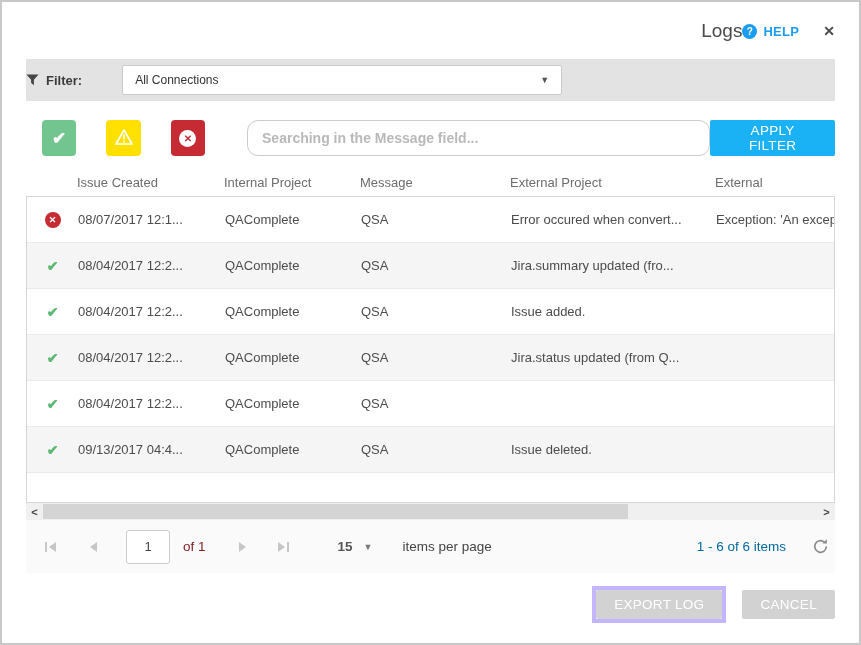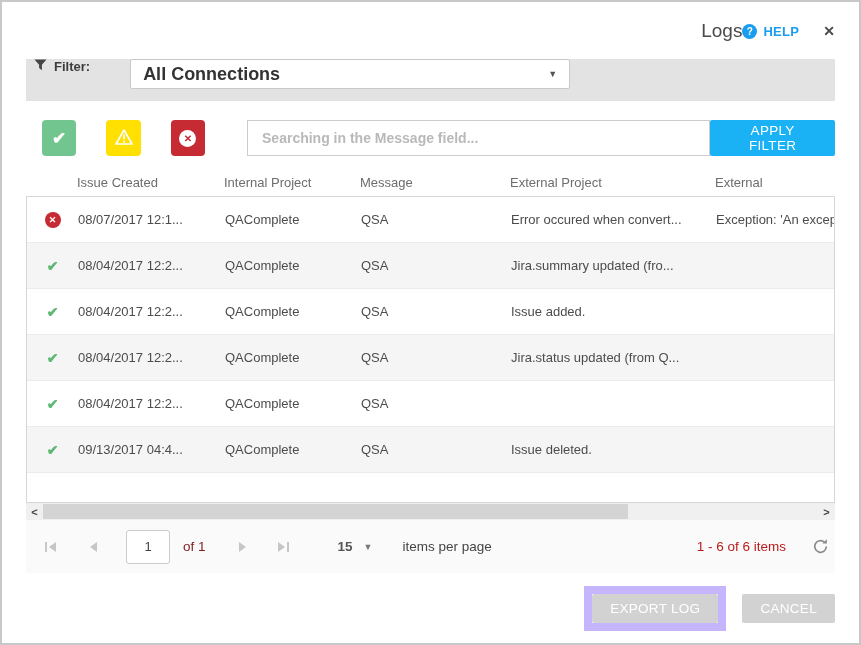--- a/index.html
+++ b/index.html
@@ -25,48 +25,48 @@
     width: 15px; height: 15px; border-radius: 50%;
     background: #1a9df0; color: #fff; font-size: 10px; font-weight: bold;
     display: flex; align-items: center; justify-content: center;
   }
   .help-text { color: #1a9df0; font-size: 13px; font-weight: bold; letter-spacing: .3px; }
   .close-x { color: #4a4a4a; font-size: 14px; font-weight: bold; cursor: pointer; }
 
   
   .filter-bar {
     margin: 2px 24px 0; height: 42px; background: #e3e3e3;
-    display: flex; padding: 0 8px;
+    display: flex; align-items: center; padding: 0 0;
   }
   .funnel-icon { margin-right: 7px; display: inline-flex; }
   .filter-label { font-size: 13px; font-weight: bold; color: #3c3c3c; }
   .conn-select {
     margin-left: 40px; width: 440px; height: 30px; background: #fff;
     border: 1px solid #c9c9c9; border-radius: 2px;
     display: flex; align-items: center; padding: 0 12px; cursor: pointer;
   }
-  .conn-value { font-size: 18px; font-weight: bold; color: #333; }
+  .conn-value { font-size: 12px; font-weight: normal; color: #333; }
   .dd-arrow { margin-left: auto; font-size: 9px; color: #555; }
 
   
   .status-toolbar { margin: 19px 24px 0; display: flex; align-items: center; height: 36px; }
   .status-btn {
     width: 36px; height: 36px; border: none; border-radius: 4px; cursor: pointer;
     display: flex; align-items: center; justify-content: center;
   }
   .btn-success { background: #73c590; margin-left: 16px; color: #fff; font-size: 17px; font-weight: bold; }
   .btn-warning { background: #ffe000; margin-left: 30px; }
   .btn-error   { background: #c62a32; margin-left: 30px; }
   .err-circle {
     width: 17px; height: 17px; background: #fff; color: #c62a32; border-radius: 50%;
     font-size: 10px; font-weight: bold; display: flex; align-items: center; justify-content: center;
   }
   .search-input {
     margin-left: 42px; width: 484px; height: 36px;
-    border: 1px solid #ccc; border-radius: 0; padding: 0 14px;
+    border: 1px solid #ccc; border-radius: 11px; padding: 0 14px;
     font-family: "Liberation Sans", sans-serif; font-size: 14px; color: #555;
   }
   .search-input::placeholder { color: #b9b9b9; font-weight: bold; }
   .apply-btn {
     margin-left: auto; height: 36px; padding: 0 17px;
     background: #1bb1f5; border: none; border-radius: 2px;
     color: #fff; font-size: 13.5px; letter-spacing: .3px; cursor: pointer;
     font-family: "Liberation Sans", sans-serif;
   }
 
@@ -110,31 +110,31 @@
     margin-left: 28px; width: 44px; height: 34px; text-align: center;
     border: 1px solid #ccc; border-radius: 3px; font-size: 13px; color: #444;
     font-family: "Liberation Sans", sans-serif;
   }
   .of-label { margin-left: 13px; font-size: 13.5px; color: #7f1d1d; }
   .pg-next { margin-left: 32px; } .pg-last { margin-left: 28px; }
   .page-size { margin-left: 48px; display: flex; align-items: center; gap: 11px; cursor: pointer; }
   .ps-value { font-size: 13.5px; font-weight: bold; color: #555; }
   .ps-arrow { font-size: 9px; color: #777; }
   .ipp-label { margin-left: 30px; font-size: 13.5px; color: #444; }
-  .range-label { margin-left: auto; font-size: 13.5px; color: #b91c1c; }
+  .range-label { margin-left: auto; font-size: 13.5px; color: #0369a1; }
   .refresh-btn { margin-left: 26px; margin-right: 6px; display: inline-flex; cursor: pointer; }
 
   
   .dlg-footer { display: flex; justify-content: flex-end; align-items: center; padding: 13px 24px 0; gap: 16px; }
   .gray-btn {
     height: 29px; padding: 0 18px; background: #d2d2d2; border: none; border-radius: 2px;
     color: #fff; font-size: 13.5px; letter-spacing: .3px; cursor: pointer;
     font-family: "Liberation Sans", sans-serif;
   }
-  .export-wrap { border: 8px solid #c4b5fd; }
+  .export-wrap { border: 4px solid #c4b5fd; }
   .export-wrap .gray-btn { display: block; }
 </style>
 </head>
 <body>
 
 <div class="dialog">
 
   <div class="dlg-header">
     <div class="dlg-title">Logs</div>
     <div class="hdr-right">

